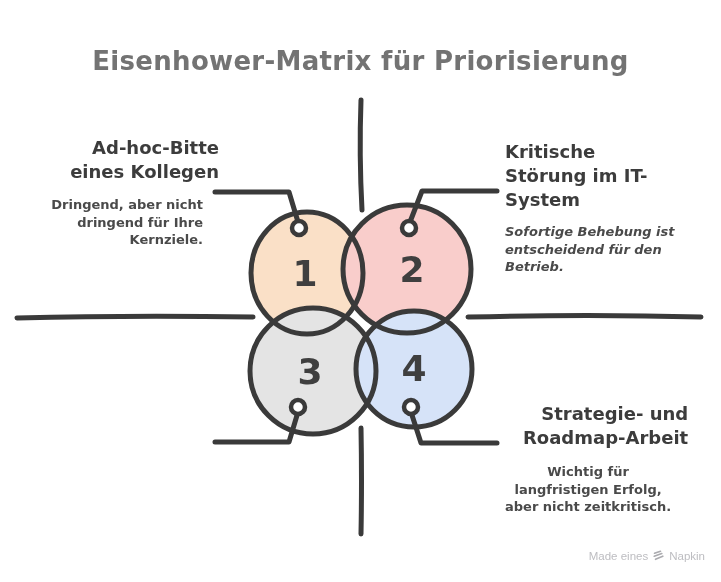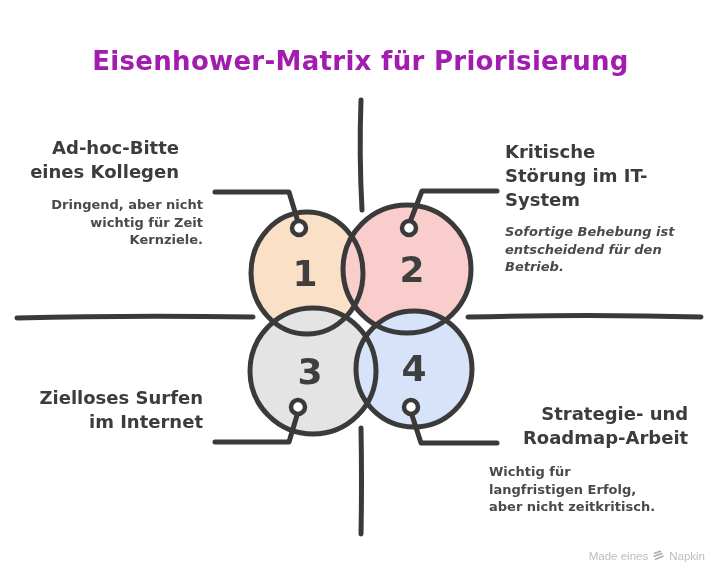--- a/index.html
+++ b/index.html
@@ -10,49 +10,49 @@
     overflow:hidden;
     font-family:"DejaVu Sans", sans-serif;
   }
   .title {
     position:absolute;
     top:46px; left:0; width:721px;
     text-align:center;
     font-size:26px;
     font-weight:bold;
     letter-spacing:0.3px;
-    color:#a21caf;
+    color:#737373;
   }
   .diagram-svg { position:absolute; top:0; left:0; }
   .qlabel {
     position:absolute;
     white-space:pre-line;
     color:#3c3c3c;
   }
   .qheading {
     font-size:18px;
     font-weight:bold;
     line-height:24px;
   }
   .qbody {
     font-size:13px;
     font-weight:bold;
     line-height:17.5px;
     color:#4a4a4a;
   }
   .align-right { text-align:right; }
   .align-left  { text-align:left;margin-top:16px; }
-  .tl-heading { top:136px; right:542px; }
+  .tl-heading { top:136px; right:502px; }
   .tl-body    { top:196px; right:518px; }
   .tr-heading { top:124px; left:505px; }
   .tr-body    { top:207px; left:505px;font-style:italic; }
   .bl-heading { top:386px; right:518px; }
   .bl-body    { top:447px; right:518px; }
   .br-heading { top:386px; left:523px;text-align:right; }
-  .br-body    { top:447px; left:489px; }
+  .br-body    { top:447px; left:505px;text-align:center; }
   .watermark {
     position:absolute;
     top:549px; right:16px;
     display:flex; align-items:center; gap:4px;
     font-family:"Liberation Sans", sans-serif;
     font-size:11.5px;
     color:#bdbdc1;
     font-weight:normal;
   }
   .napkin-logo { display:inline-block; }
@@ -104,32 +104,30 @@
       <text x="305" y="286">1</text>
       <text x="412" y="282">2</text>
       <text x="310" y="384">3</text>
       <text x="414" y="381">4</text>
     </g>
   </svg>
 
   <div class="qlabel qheading align-right tl-heading">Ad-hoc-Bitte
 eines Kollegen</div>
   <div class="qlabel qbody align-right tl-body">Dringend, aber nicht
-wichtig für Zeit
+dringend für Ihre
 Kernziele.</div>
 
   <div class="qlabel qheading align-left tr-heading">Kritische
 Störung im IT-
 System</div>
   <div class="qlabel qbody align-left tr-body">Sofortige Behebung ist
 entscheidend für den
 Betrieb.</div>
 
-  <div class="qlabel qheading align-right bl-heading">Zielloses Surfen
-im Internet</div>
 
   <div class="qlabel qheading align-left br-heading">Strategie- und
 Roadmap-Arbeit</div>
   <div class="qlabel qbody align-left br-body">Wichtig für
 langfristigen Erfolg,
 aber nicht zeitkritisch.</div>
 
   <div class="watermark">
     <span>Made eines</span>
     <svg class="napkin-logo" width="13" height="13" viewBox="0 0 13 13">

